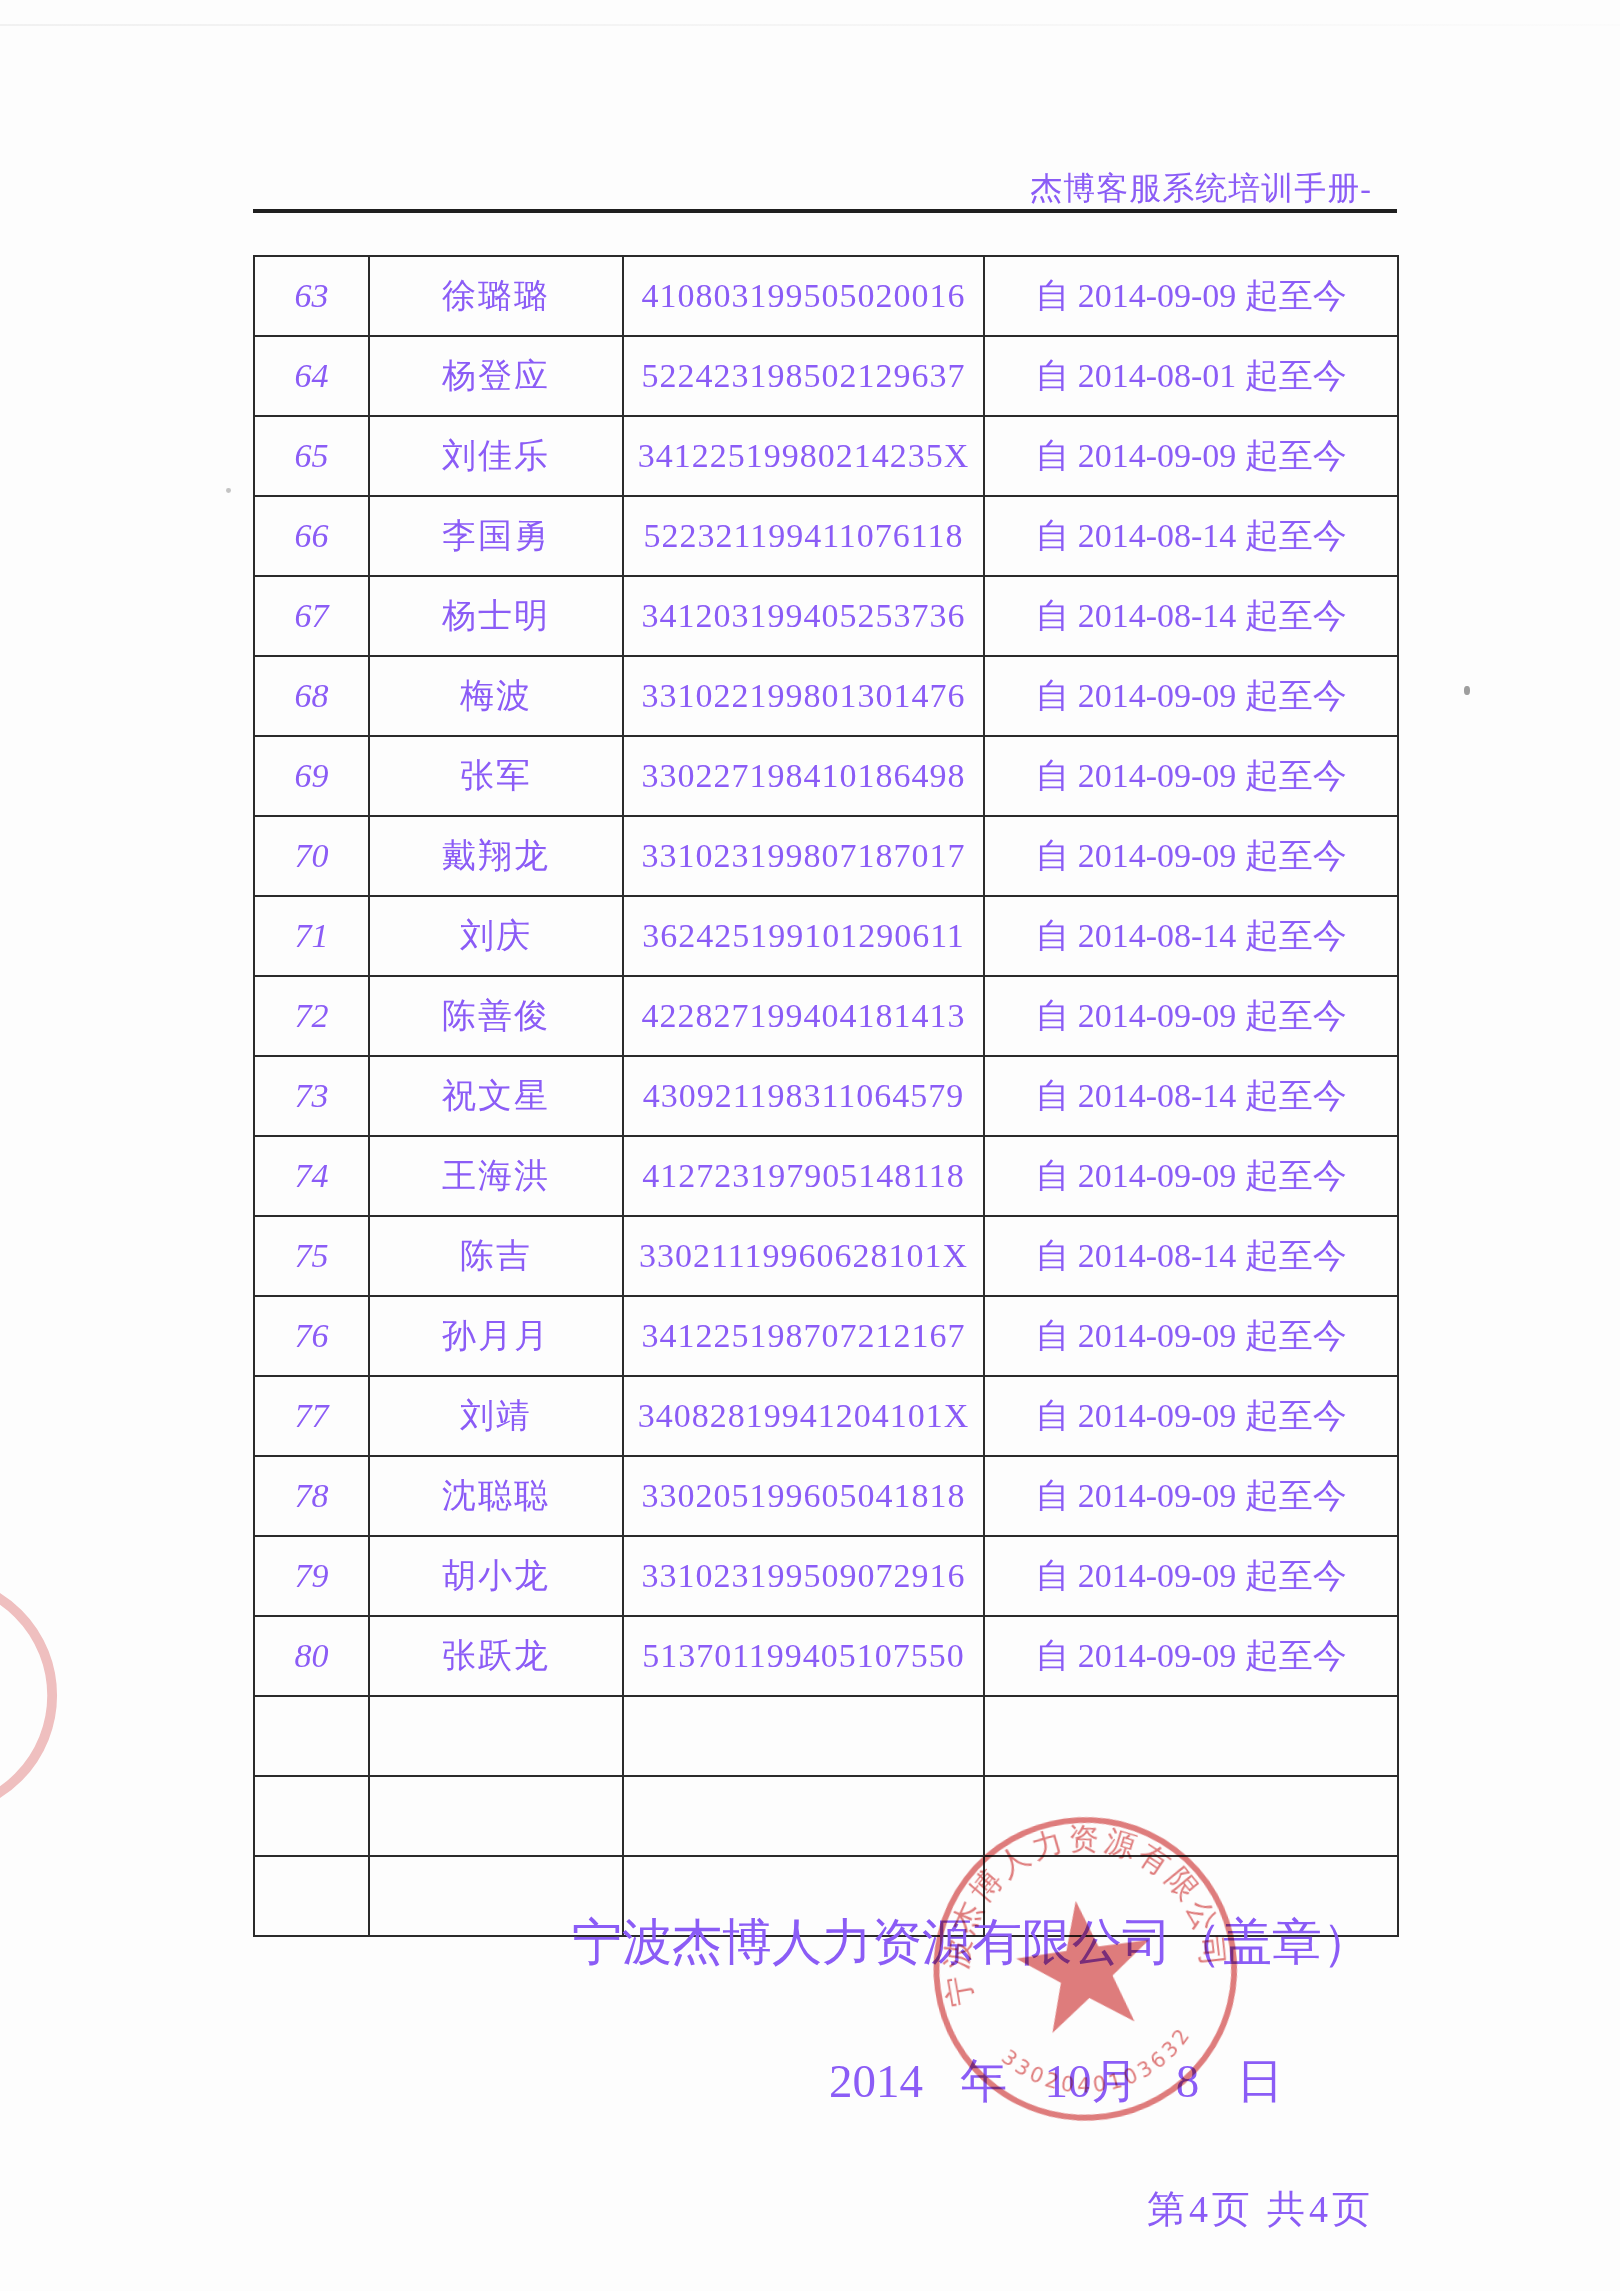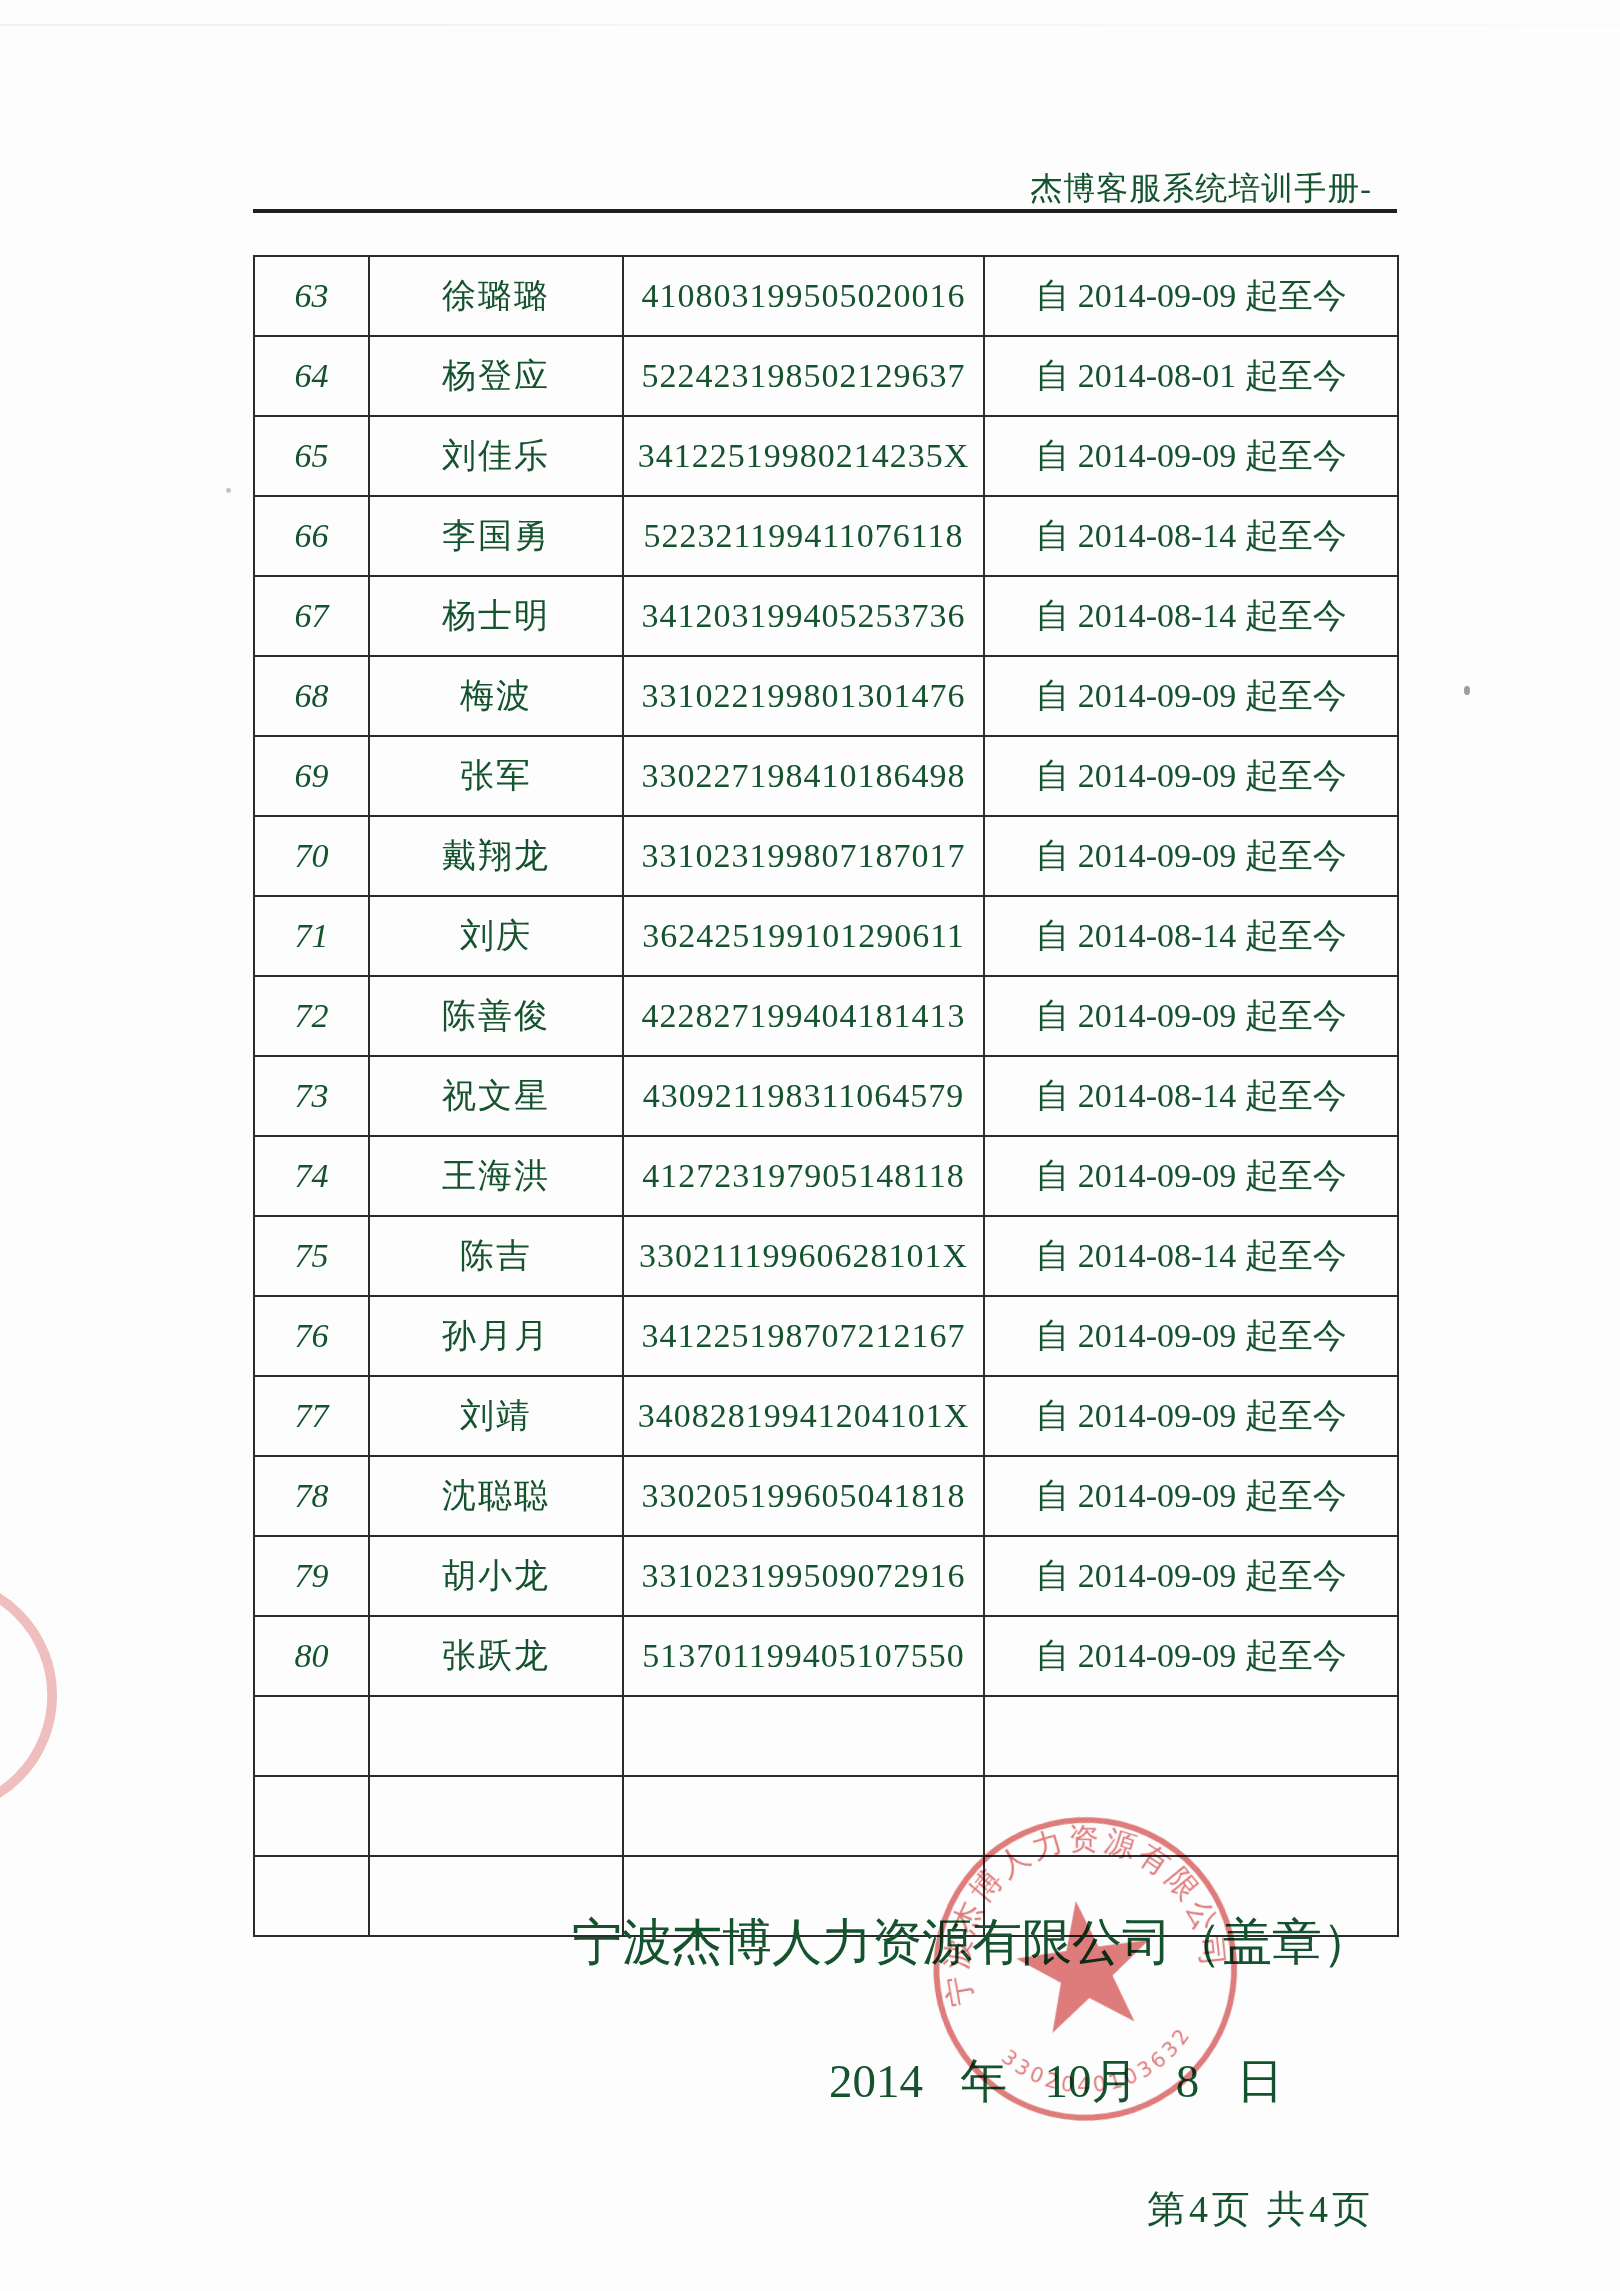--- a/index.html
+++ b/index.html
@@ -2,21 +2,21 @@
 <html><head>
 <meta charset="utf-8">
 <style>
   html,body{margin:0;padding:0;background:#ffffff;}
   .page{
     position:relative;
     width:1620px;height:2292px;
     background:#fdfdfd;
     overflow:hidden;
     font-family:"Liberation Serif","DejaVu Serif",serif;
-    color:#14532d;
+    color:#8b5cf6;
   }
   .scan-edge{
     position:absolute;left:0;top:23.5px;width:100%;height:2px;
     background:linear-gradient(to right,#f1f1f1,#f5f5f5,#fbfbfb);
   }
   .header-title{
     position:absolute;top:167px;right:248px;
     font-size:32px;letter-spacing:1px;white-space:nowrap;
   }
   .header-rule{

